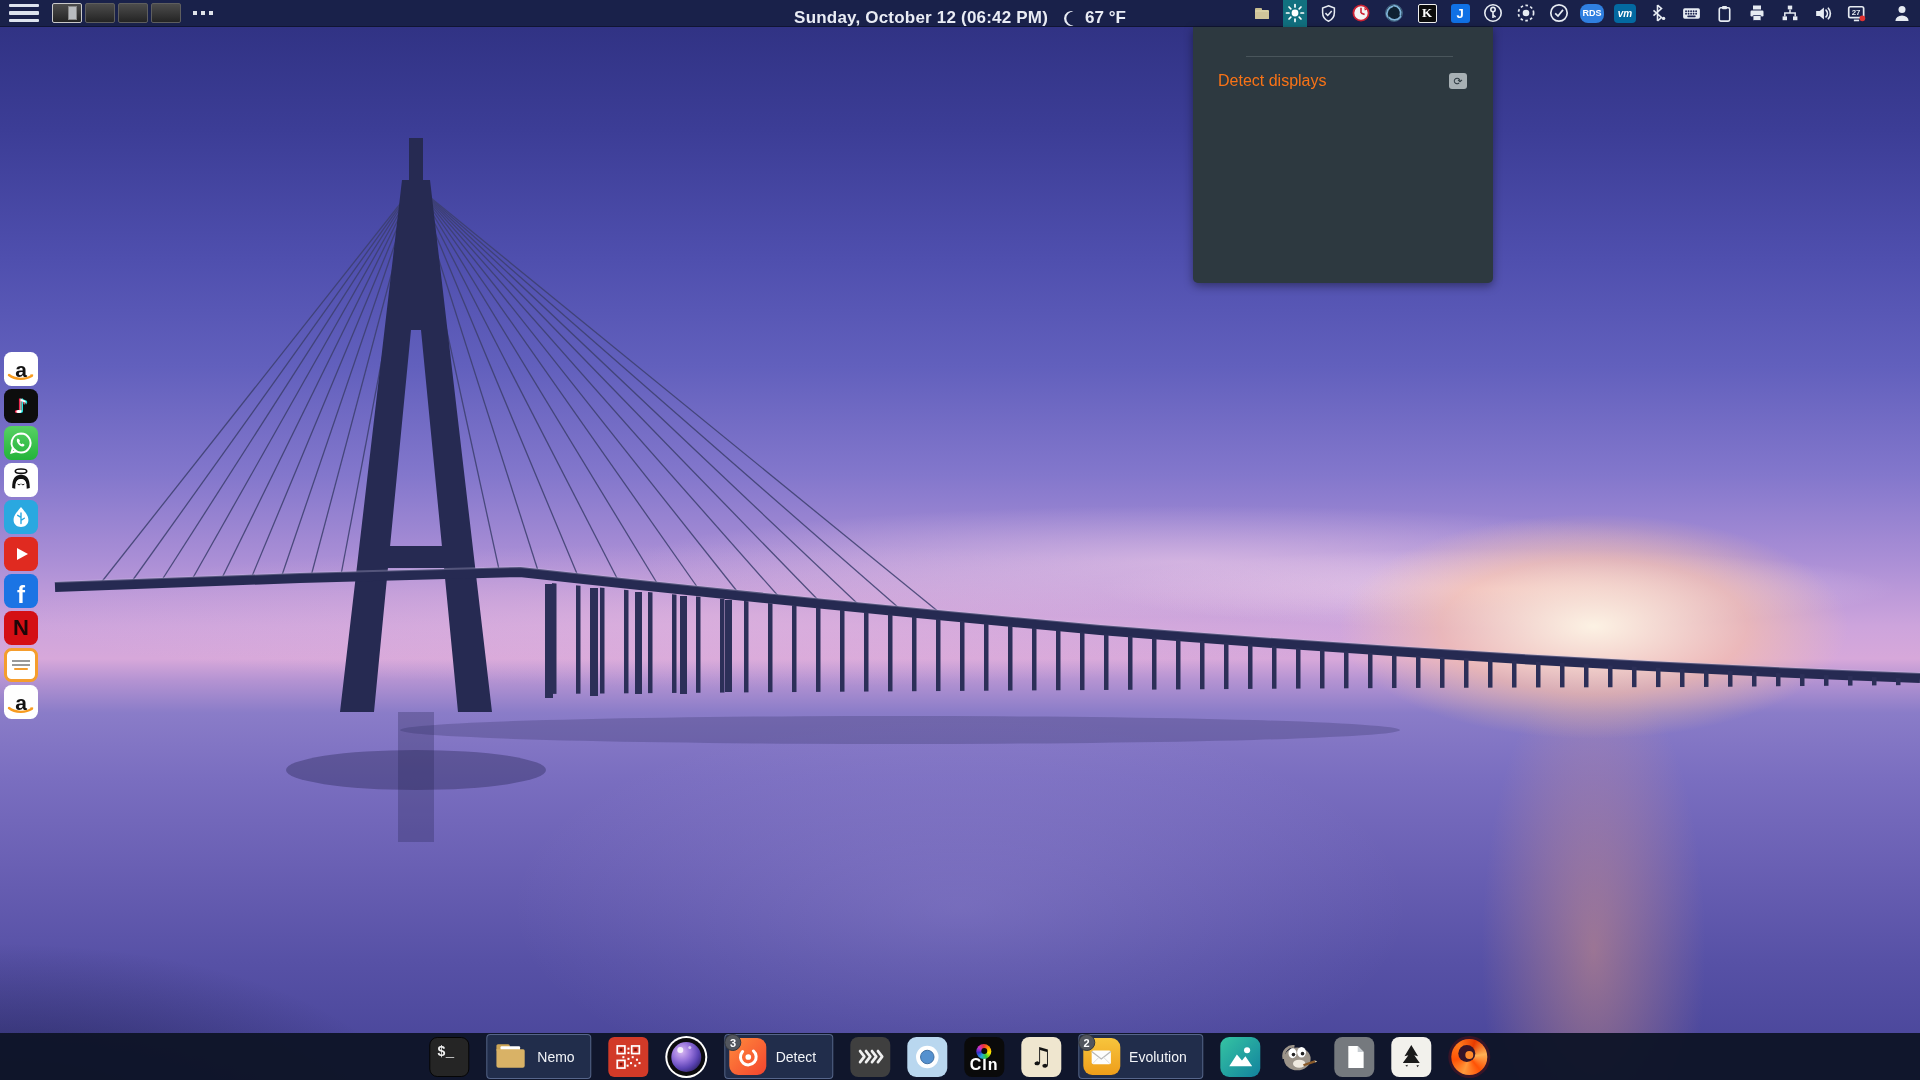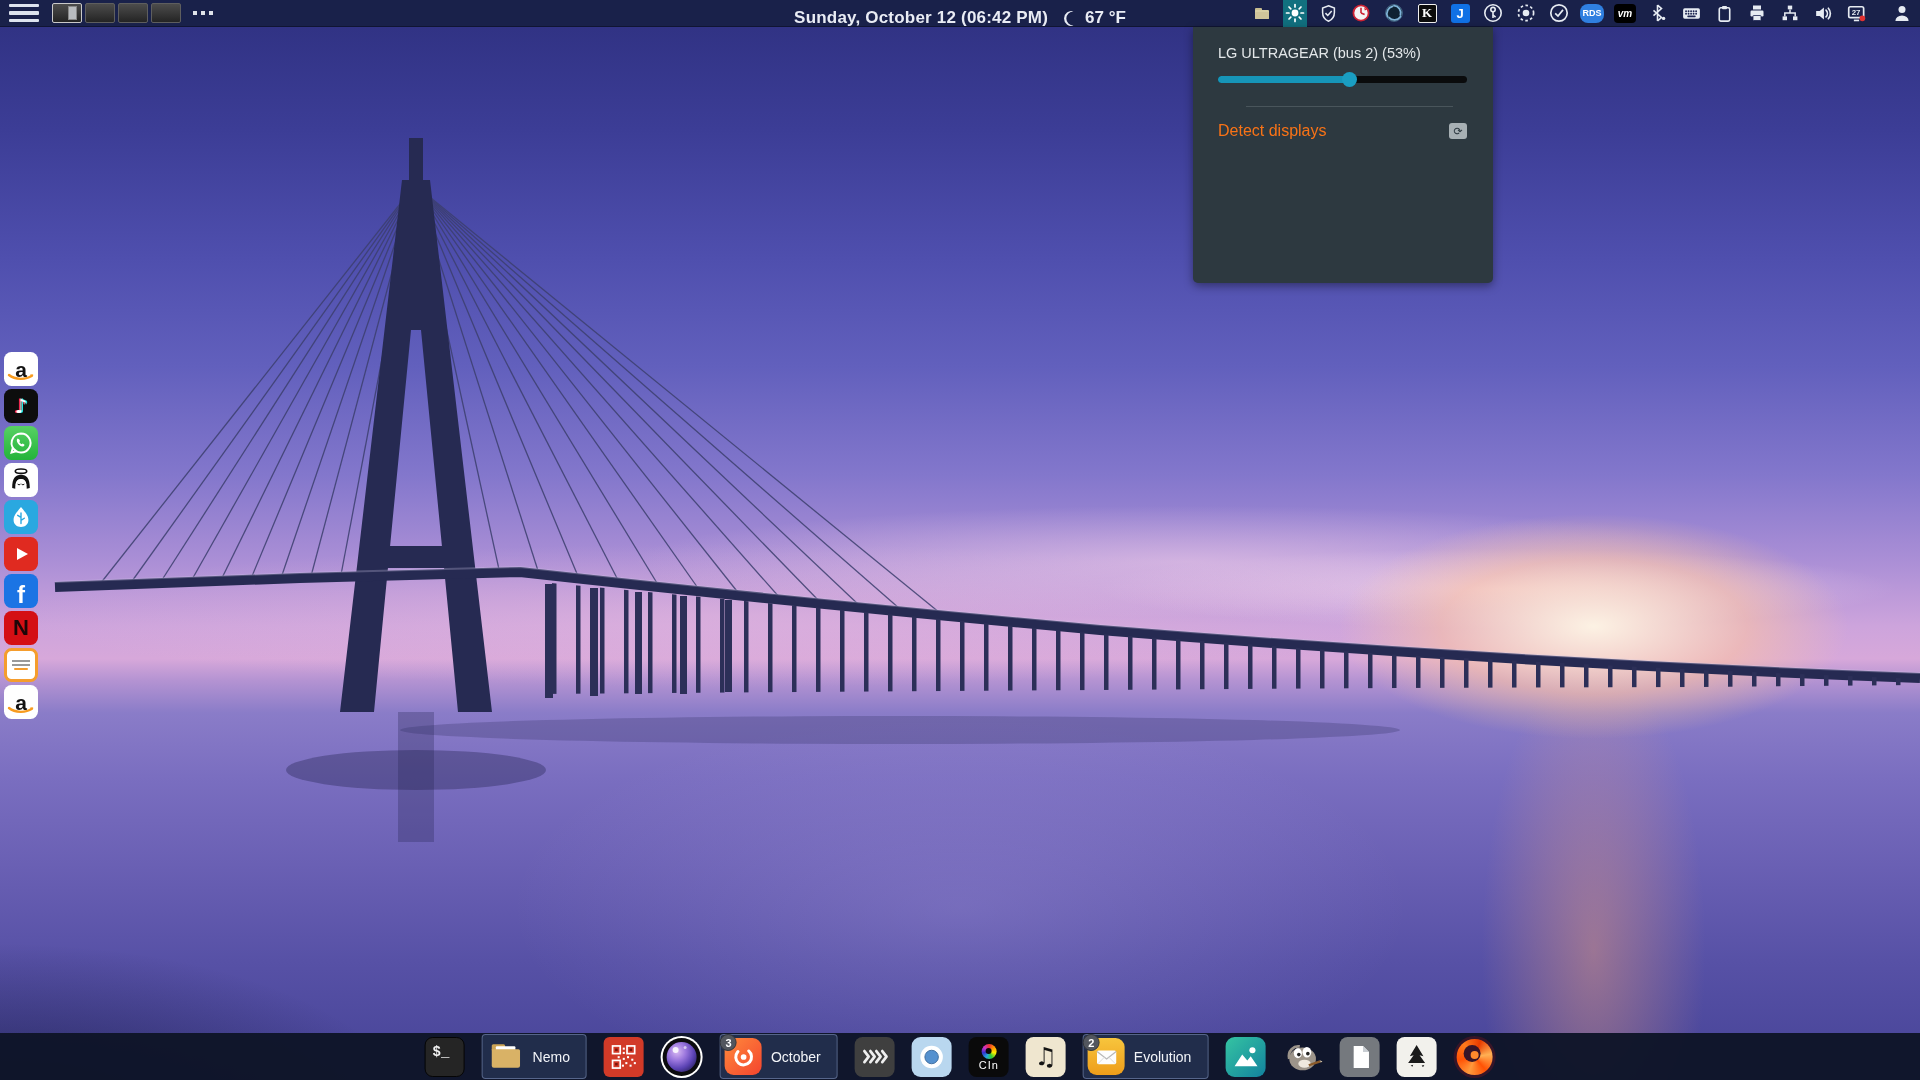--- a/index.html
+++ b/index.html
@@ -42,21 +42,21 @@
   .weather { display:flex; align-items:center; gap:5px; }
   .weather-temp { color:#e9ecf4; font-size:17px; font-weight:700; }
   .tray { margin-left:auto; display:flex; align-items:center; gap:9px; padding-right:6px; height:27px; }
   .tray-item { width:24px; height:27px; display:flex; align-items:center; justify-content:center; cursor:pointer; flex:none; }
   .tray-item.active-applet { background:#11707f; }
   .tray-letter { width:19px; height:19px; border-radius:3px; display:flex; align-items:center; justify-content:center;
     font-weight:700; color:#fff; }
   .tl-k { background:#0c0c0c; border:1.6px solid #f0f0f0; border-radius:2px; font-family:"Liberation Serif",serif; font-size:13px; }
   .tl-j { background:#1071e5; font-size:13px; }
   .tl-rds { background:#2f7fe0; font-size:9px; width:24px; border-radius:8px; }
-  .tl-vm { background:#000000; font-size:10px; width:22px; border-radius:4px; font-style:italic; }
+  .tl-vm { background:#0369a1; font-size:10px; width:22px; border-radius:4px; font-style:italic; }
   .tray-gap { width:4px; }
 
   
   .brightness-popup { position:absolute; left:1193px; top:27px; width:300px; height:256px;
     background:#2d3940; border-radius:0 0 5px 5px; box-shadow:0 3px 10px rgba(0,0,0,.4);
     padding:10px 26px 0 25px; z-index:50; }
   .bp-group { margin-top:8px; }
   .bp-label { color:#e3e7e9; font-size:14.5px; }
   .slider { margin-top:11px; height:15px; display:flex; align-items:center; cursor:pointer; }
   .slider-track { width:100%; height:7px; border-radius:4px; background:#0a0b0c; position:relative; }
@@ -114,21 +114,21 @@
   .lens-glass i { position:absolute; border-radius:50%; background:rgba(255,255,255,.85); }
   .lens-hl1 { width:6px; height:6px; left:6px; top:5px; }
   .lens-hl2 { width:3px; height:3px; left:17px; top:4px; opacity:.7; }
   .firefox-bg { background:linear-gradient(135deg,#ff8a3c,#f4442e); border-radius:9px; }
   .clapper-bg { background:#3f3f3f; }
   .chromium-bg { background:#b9d7ef; border-radius:9px; }
   .cinelerra-bg { background:#0a0a0a; flex-direction:column; gap:1px; }
   .cin-wheel { width:15px; height:15px; border-radius:50%;
     background:conic-gradient(#e33,#f90,#fe0,#3c3,#2ad,#33c,#c3c,#e33); position:relative; }
   .cin-wheel i { position:absolute; inset:4.5px; background:#0a0a0a; border-radius:50%; }
-  .cin-text { color:#fff; font-size:11px; font-weight:400; letter-spacing:1px; line-height:10px; }
+  .cin-text { color:#fff; font-size:16px; font-weight:700; letter-spacing:1px; line-height:10px; }
   .music-bg { background:#efe6cf; }
   .music-note { font-family:"DejaVu Sans",sans-serif; font-size:25px; color:#141414; line-height:25px; }
   .evolution-bg { background:linear-gradient(180deg,#f7c53d,#ee9d1a); border-radius:9px; }
   .photos-bg { background:linear-gradient(135deg,#35c4a2,#12829e); border-radius:9px; }
   .gimp-bg { background:transparent; }
   .lo-bg { background:#75797e; }
   .inkscape-bg { background:#f2f1ec; }
   .phoenix-bg { width:42px; height:42px; border-radius:50%; background:#371528; padding:3px; }
   .phoenix-swirl { width:100%; height:100%; border-radius:50%; position:relative; overflow:hidden;
     background:conic-gradient(from 200deg, #ff9a3c, #ff5205, #ff7a1c, #e83c00, #ffb054, #ff5205, #ff9a3c); }
@@ -369,30 +369,20 @@
       <span class="tray-item">
         <svg width="20" height="20" viewBox="0 0 20 20" fill="#e6ebf2">
             <circle cx="10" cy="6.4" r="3.5"></circle>
           <path d="M3.4 18 a6.6 5.6 0 0 1 13.2 0 Z"></path>
           </svg>
       </span>
     </div>
   </div>
 
   <div class="brightness-popup">
-    <div class="bp-group">
-      <div class="bp-label">LG ULTRAGEAR (bus 2)  (53%)</div>
-      <div class="slider">
-        <div class="slider-track">
-            <div class="slider-fill" style="width: 53%;">
-          <div class="slider-thumb"></div>
-            </div>
-          </div>
-      </div>
-    </div>
     <div class="bp-sep"></div>
     <div class="bp-detect">
       <span class="bp-detect-label">Detect displays</span>
       <span class="bp-refresh">⟳</span>
     </div>
   </div>
 
   <div class="left-dock">
     <div class="ldock-icon amazon-bg">
       <span class="amazon-a">a</span>
@@ -504,21 +494,21 @@
       </div>
 
       <div class="win-button">
         <span class="badge">3</span>
         <span class="win-icon firefox-bg">
           <svg width="30" height="30" viewBox="0 0 40 40">
               <circle cx="20" cy="20" r="10.5" fill="none" stroke="#fff" stroke-width="4" stroke-dasharray="50 16" transform="rotate(-50 20 20)" stroke-linecap="round"></circle>
               <circle cx="20" cy="20" r="3.8" fill="#fff"></circle>
             </svg>
         </span>
-        <span class="win-label">October</span>
+        <span class="win-label">Detect</span>
       </div>
 
       <div class="bicon clapper-bg">
         <svg width="34" height="34" viewBox="0 0 40 40" fill="none" stroke="#efefef" stroke-width="3.2" stroke-linecap="round" stroke-linejoin="round">
           <polyline points="8,13 13,19.5 8,26"></polyline>
             <polyline points="15,13 20,19.5 15,26"></polyline>
           <polyline points="22,13 27,19.5 22,26"></polyline>
             <polyline points="29,13 34,19.5 29,26"></polyline>
           </svg>
       </div>

